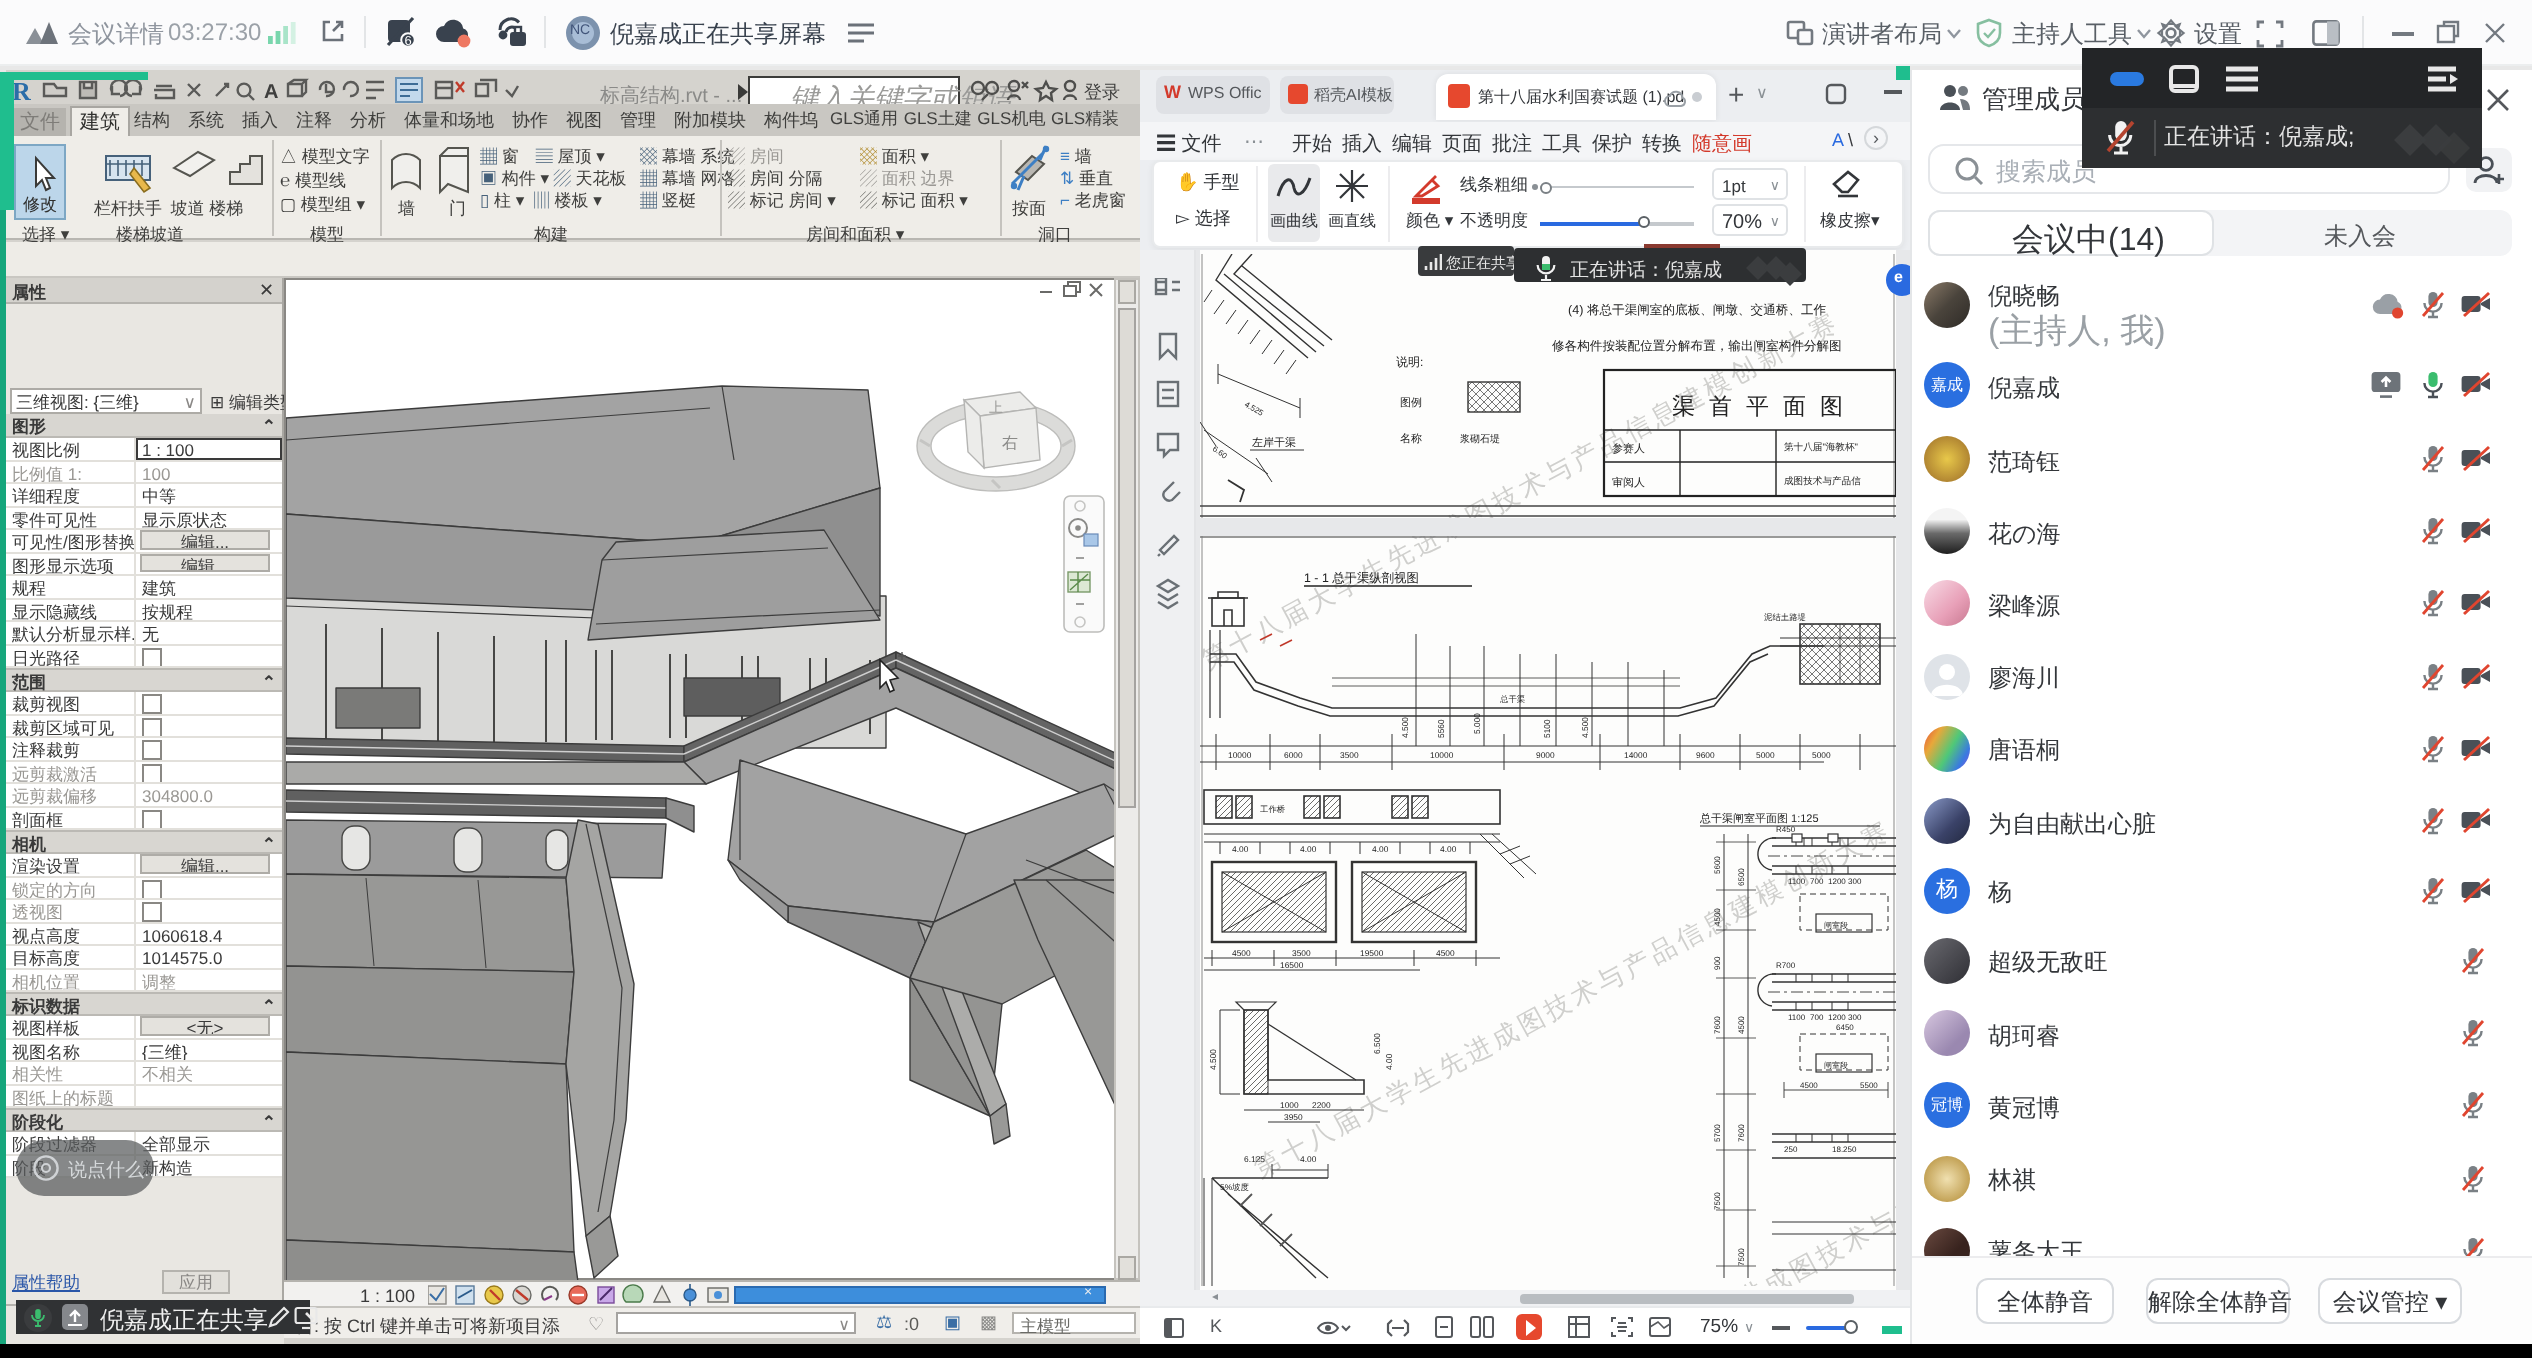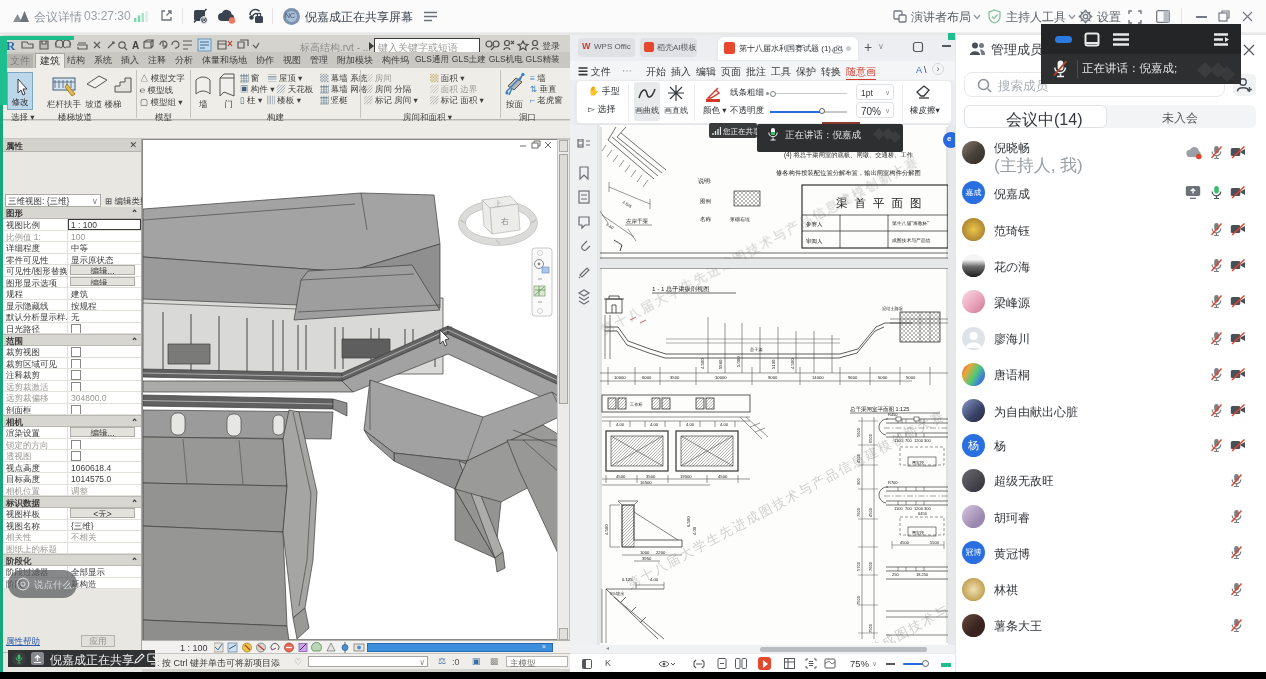--- a/index.html
+++ b/index.html
@@ -125,21 +125,21 @@
 <g fill="none" stroke="#5a5a58" stroke-width="1.2">
           <path d="M198 3 H206 V11 H198 Z M198 6 H206"></path>
           <path d="M208 3 L212 8 M212 3 L208 8" stroke="#c03a2a"></path>
           <path d="M218 4 H224 V10 H218 Z M220 2 H228 V8"></path>
           <path d="M233 7 L236 10 L239 5"></path>
         </g>
 </svg>
 <div class="a tx" style="left:297px;top:6px;font-size:10px;color:#8a8a88">标高结构.rvt - ...</div>
 <div class="a" style="left:366px;top:7px;width:0;height:0;border-left:5px solid #3a3a38;border-top:4px solid transparent;border-bottom:4px solid transparent"></div>
 <div class="a" style="left:371px;top:3px;width:106px;height:15px;background:#fff;border:1px solid #3c3c3a">
-        <span class="tx" style="font-size:10px;color:#9a9a98;position:absolute;left:3px;top:2px">键入关键字或短语</span>
+        <span class="tx" style="font-size:14px;font-style:italic;color:#9a9a98;position:absolute;left:20px;top:2px">键入关键字或短语</span>
       </div>
 <svg class="a" style="left:482px;top:4px" width="78" height="13" viewBox="0 0 78 13">
         <g fill="none" stroke="#4e4e4c" stroke-width="1.2">
           <circle cx="4" cy="5" r="3"></circle>
           <circle cx="11" cy="5" r="3"></circle>
           <path d="M6 11 L9 8"></path>
           <circle cx="22" cy="4" r="2.5"></circle>
           <path d="M19 11 C19 8 25 8 25 11 M26 2 L29 5 M29 2 L26 5"></path>
           <path d="M38 2 L39.5 5 L43 5.5 L40.5 7.5 L41 11 L38 9 L35 11 L35.5 7.5 L33 5.5 L36.5 5 Z"></path>
           <circle cx="50" cy="4" r="2.5"></circle>
@@ -1036,20 +1036,25 @@
       </svg>
 <div class="a" style="left:6px;top:578.5px;width:23px;height:23px;border-radius:50%;background:linear-gradient(135deg,#6a4a40,#38231e 60%);overflow:hidden"></div>
       <span class="a tx" style="left:38px;top:583.0px;font-size:12px;color:#33363a">薯条大王</span>
       <svg class="a" style="left:274px;top:582.5px" width="13" height="15" viewBox="0 0 13 15">
         <rect x="4.2" y="1" width="4.6" height="7.5" rx="2.3" fill="#7a8085"></rect>
         <path d="M2.2 6.5 a4.3 4.3 0 0 0 8.6 0" fill="none" stroke="#7a8085" stroke-width="1.2"></path>
         <path d="M6.5 11 V13.2 M4 13.5 H9" stroke="#7a8085" stroke-width="1.2"></path>
         <path d="M11.5 1.5 L1.5 13" stroke="#e0452f" stroke-width="1.4"></path>
       </svg>
 
+<div class="a" style="left:0;top:593px;width:311px;height:44px;background:#fdfdfd;border-top:1px solid #ececee">
+<div class="a tx" style="left:32px;top:10px;width:69px;height:23px;border:1px solid #d8dbdf;border-radius:6px;font-size:12px;color:#33363a;text-align:center;line-height:23px;background:#fff">全体静音</div>
+<div class="a tx" style="left:117px;top:10px;width:72px;height:23px;border:1px solid #d8dbdf;border-radius:6px;font-size:12px;color:#33363a;text-align:center;line-height:23px;background:#fff">解除全体静音</div>
+<div class="a tx" style="left:203px;top:10px;width:72px;height:23px;border:1px solid #d8dbdf;border-radius:6px;font-size:12px;color:#33363a;text-align:center;line-height:23px;background:#fff">会议管控 ▾</div>
+</div>
     </div>
 <div class="a" style="left:0;top:3px;width:74px;height:4px;background:#1fbe8e"></div>
 <div class="a" style="left:0;top:3px;width:7px;height:69px;background:#1fbe8e"></div>
 <div class="a" style="left:0;top:72px;width:3px;height:567px;background:#16a67c"></div>
 <div class="a" style="left:8px;top:630px;width:67px;height:4px;background:#1fbe8e"></div>
 <div class="a" style="left:948px;top:0;width:7px;height:7px;background:#1fbe8e"></div>
 <div class="a" style="left:941px;top:630px;width:10px;height:4px;background:#1fbe8e"></div>
 </div>
 
 <div class="a" style="left:1041px;top:24px;width:200px;height:30px;background:#232527">
@@ -1084,21 +1089,21 @@
     </svg>
 </div>
 
 <div class="a" style="left:709px;top:123px;width:48px;height:15px;background:rgba(42,44,46,0.93);border-radius:2px">
 <svg class="a" style="left:3px;top:4px" width="9" height="8" viewBox="0 0 9 8">
       <path d="M1 8 V6 M3.5 8 V4 M6 8 V2 M8.5 8 V0" stroke="#e8e8e8" stroke-width="1.3"></path>
     </svg>
 <span class="a tx" style="left:14px;top:3.5px;font-size:7.5px;color:#e8e8e8">您正在共享</span>
 </div>
 <div class="a" style="left:822px;top:122px;width:38px;height:2px;background:#8a3a30"></div>
-<div class="a" style="left:757px;top:124px;width:146px;height:28px;background:#2d2f31;border-radius:2px">
+<div class="a" style="left:757px;top:124px;width:146px;height:17px;background:#2d2f31;border-radius:2px">
 <svg class="a" style="left:10px;top:3px" width="12" height="15" viewBox="0 0 12 15">
       <rect x="4" y="1" width="4" height="7" rx="2" fill="#f2f2f2"></rect>
       <rect x="4" y="5" width="4" height="3" fill="#3bbd6e"></rect>
       <path d="M1.8 5.5 a4.2 4.2 0 0 0 8.4 0" fill="none" stroke="#f2f2f2" stroke-width="1.1"></path>
       <path d="M6 10.5 V12.5 M3.5 13 H8.5" stroke="#f2f2f2" stroke-width="1.1"></path>
     </svg>
 <span class="a tx" style="left:28px;top:5px;font-size:9.5px;color:#e4e4e4">正在讲话：倪嘉成</span>
 <svg class="a" style="left:116px;top:3px" width="28" height="16" viewBox="0 0 28 16">
       <g fill="#3b3d3f">
         <path d="M6 1 L12 7 L6 13 L0 7 Z"></path>

